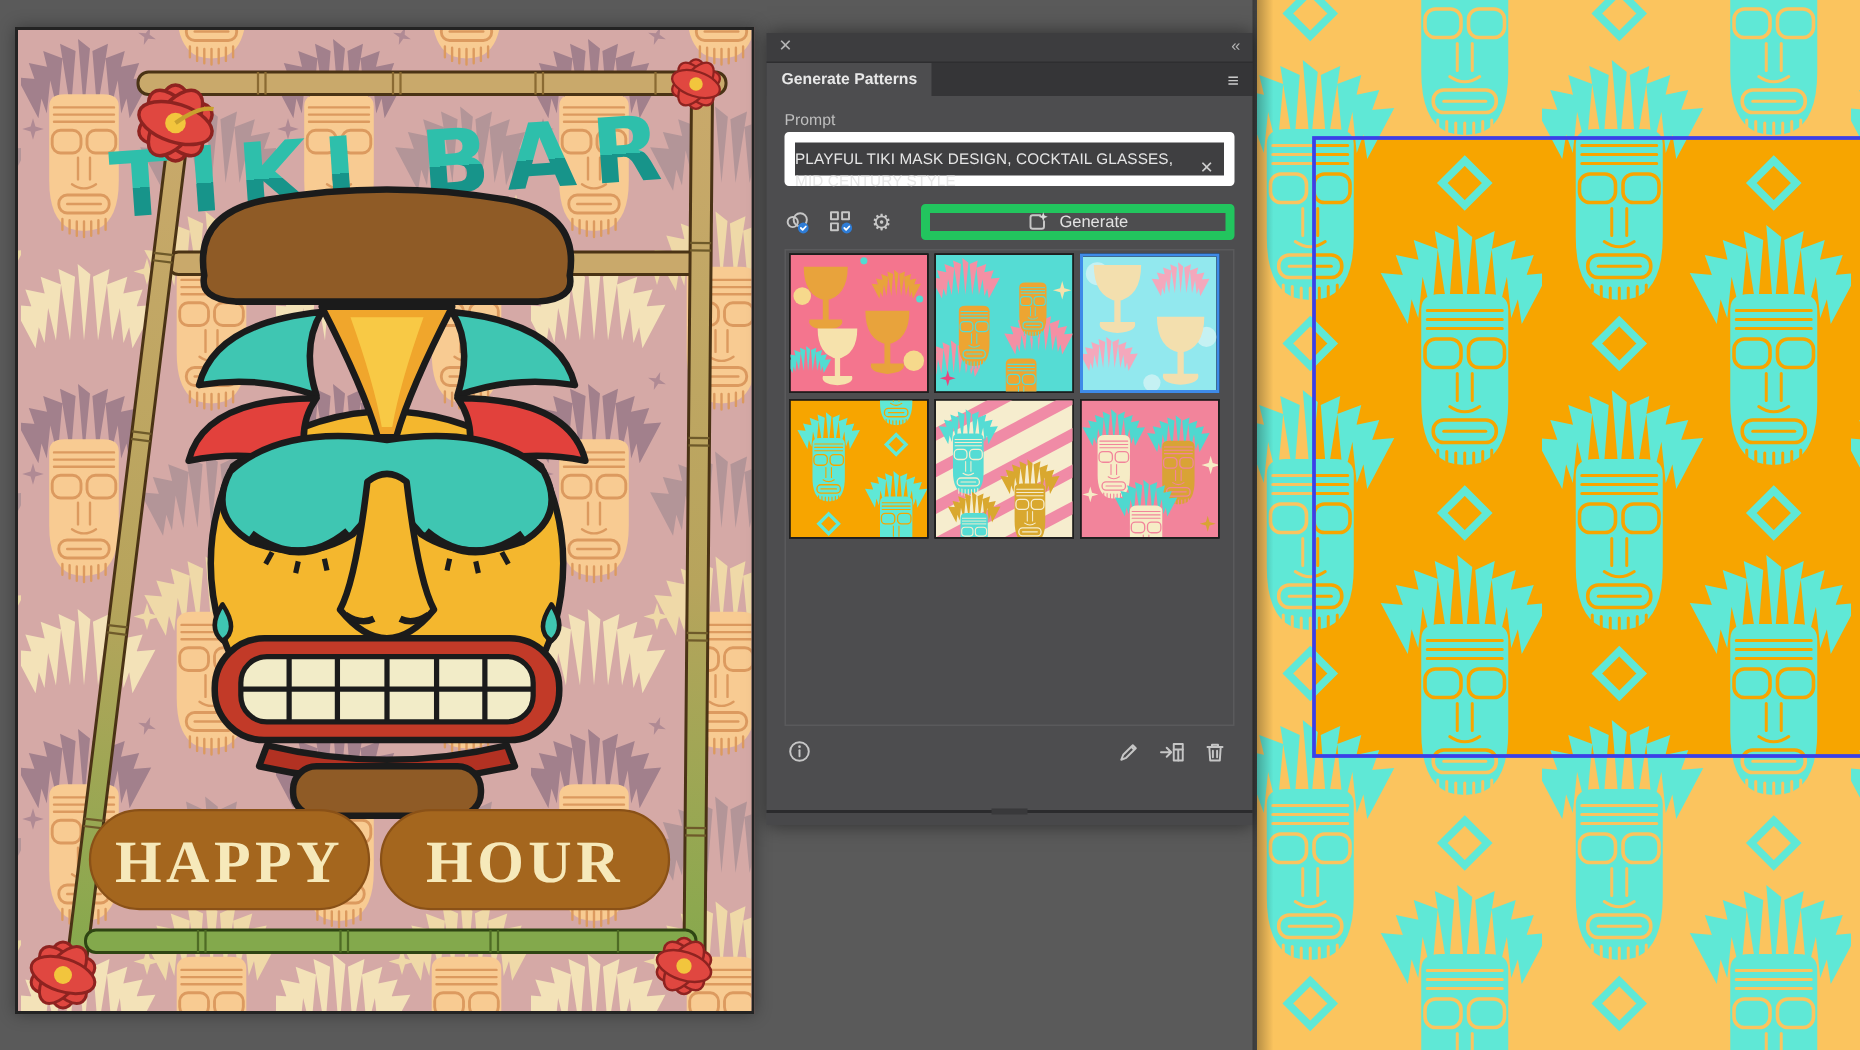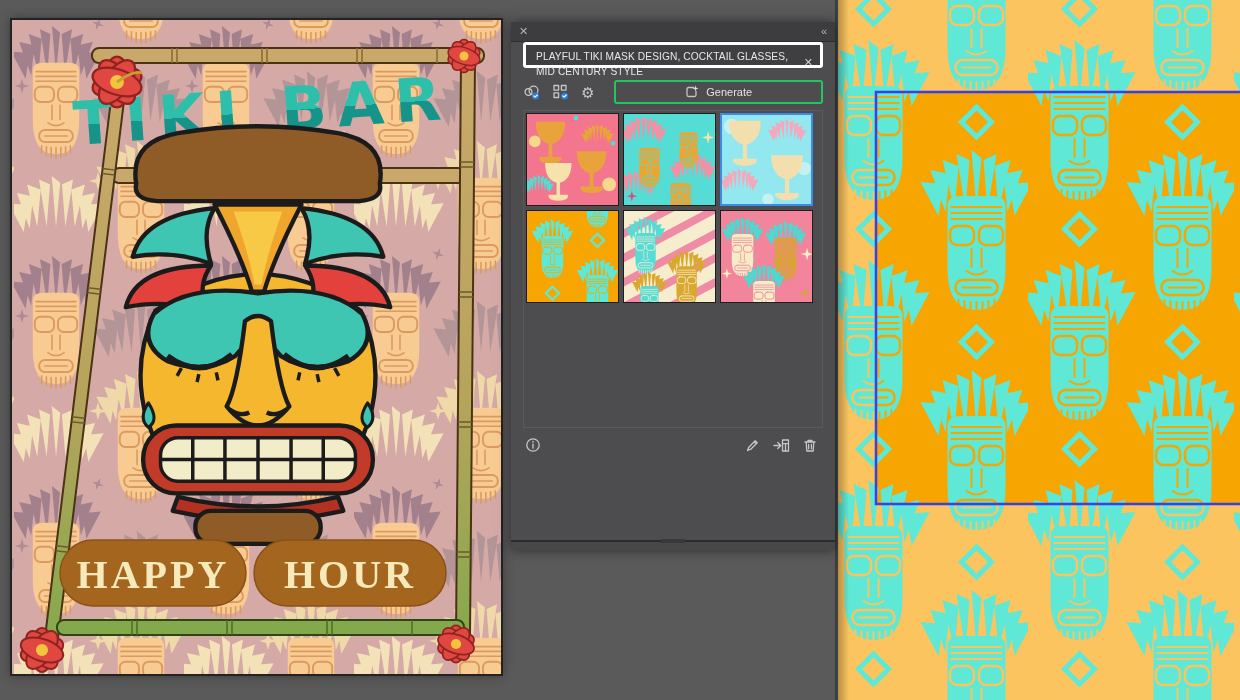--- a/index.html
+++ b/index.html
@@ -19,28 +19,28 @@
     justify-content:space-between;padding:0 8px;border-bottom:1px solid #2E2E30;}
   .p-top .glyph{color:#B5B5B5;font-size:11px;line-height:1;cursor:default;}
   .p-tabs{height:22px;background:#353537;display:flex;align-items:stretch;}
   .p-tab{background:#4D4D4F;color:#E8E8E8;font-size:10.5px;font-weight:bold;
     padding:0 10px;display:flex;align-items:center;}
   .p-menu{margin-left:auto;color:#C9C9C9;font-size:13px;display:flex;
     align-items:center;padding:0 9px;}
   .p-body{flex:1;display:flex;flex-direction:column;padding:0 12px;}
   .lbl{color:#BFBFBF;font-size:10.5px;}
   .lbl.prompt{margin-top:10px;height:14px;}
-  .promptbox{position:relative;margin-top:0;height:26px;background:#3F3F41;
-    border:3px solid #ffffff;border-radius:3px;padding:4px 24px 4px 10px;}
+  .promptbox{position:relative;margin-top:0;height:36px;background:#3F3F41;
+    border:7px solid #ffffff;border-radius:3px;padding:4px 24px 4px 0;}
   .promptbox .val{color:#E6E6E6;font-size:10.2px;line-height:15px;letter-spacing:.1px;}
   .promptbox .clear{position:absolute;right:7px;top:12px;color:#CFCFCF;font-size:11px;line-height:1;cursor:pointer;}
   .iconsrow{margin-top:12px;height:24px;display:flex;align-items:center;}
   .mini-ic{position:relative;width:18px;height:17px;margin-right:11px;display:flex;align-items:center;}
   .gear{color:#C8C8C8;font-size:15px;line-height:1;margin-right:4px;}
-  .gen-btn{margin-left:16px;flex:1;height:24px;border:2px solid #22c55e;border-radius:3px;
+  .gen-btn{margin-left:16px;flex:1;height:24px;border:6px solid #22c55e;border-radius:3px;
     background:transparent;display:flex;align-items:center;justify-content:center;gap:7px;
     color:#E2E2E2;font-size:11px;cursor:pointer;}
   .lbl.vars{margin-top:14px;height:16px;display:flex;align-items:flex-end;}
   .varbox{margin-top:6px;height:318px;border:1px solid #5A5A5C;padding:2px;}
   .vargrid{display:grid;grid-template-columns:repeat(3,93px);grid-auto-rows:93px;gap:4px;}
   .thumb{width:93px;height:93px;padding:0;border:1px solid #1E1E1E;background:#000;cursor:pointer;}
   .thumb.sel{border:2px solid #3E8AE8;}
   .thumb svg{display:block;width:100%;height:100%;}
   .p-footer{height:34px;display:flex;align-items:center;padding:0 6px 0 2px;}
   .p-footer .right{margin-left:auto;display:flex;gap:13px;align-items:center;}
@@ -237,22 +237,27 @@
     </g>
   </g>
 </svg>
 </div>
 
 <div class="panel">
   <div class="p-top">
     <span class="glyph">✕</span>
     <span class="glyph">«</span>
   </div>
+  <div class="p-tabs">
+    <div class="p-tab">Generate Patterns</div>
+    <div class="p-menu">≡</div>
+  </div>
 
   <div class="p-body">
+    <div class="lbl prompt">Prompt</div>
     <div class="promptbox">
       <div class="val">PLAYFUL TIKI MASK DESIGN, COCKTAIL GLASSES, MID CENTURY STYLE</div>
       <span class="clear">✕</span>
     </div>
 
     <div class="iconsrow">
       <span class="mini-ic">
         <svg width="18" height="17" viewBox="0 0 18 17">
           <circle class="ic-st" cx="5.5" cy="8" r="3.4"></circle>
             <circle class="ic-st" cx="10.5" cy="6.5" r="4.4"></circle>

